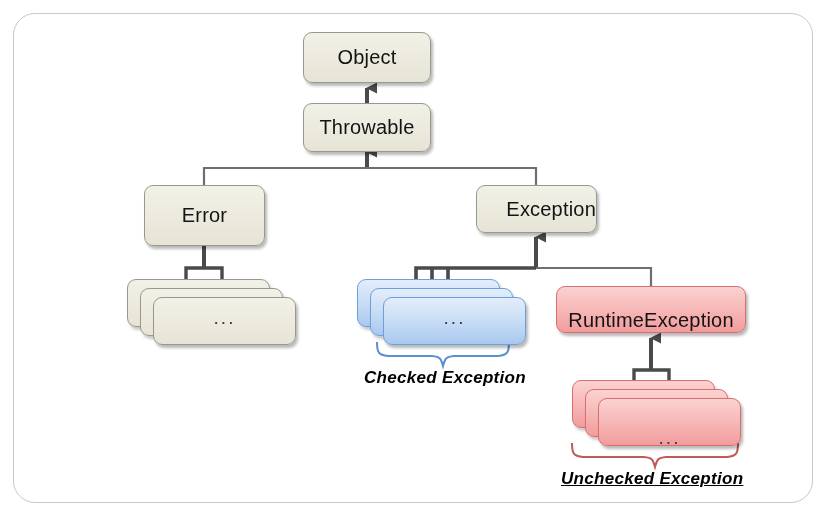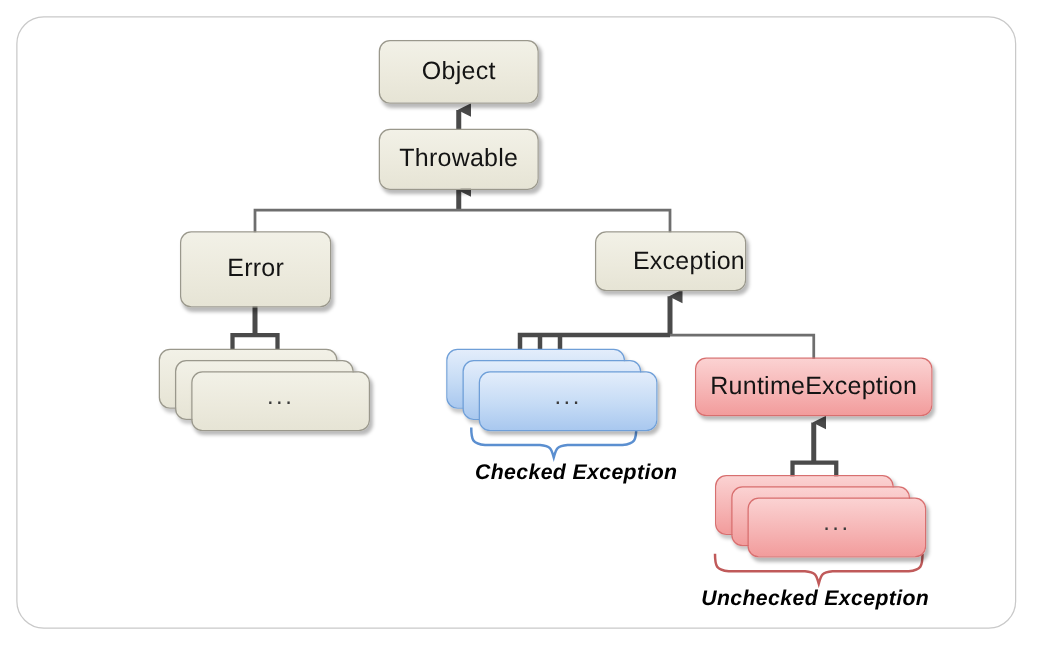--- a/index.html
+++ b/index.html
@@ -56,20 +56,21 @@
     background: linear-gradient(180deg,#f2f1e7 0%, #eceadd 55%, #e6e4d5 100%);
     border: 1px solid #9a988c;
   }
   .node.blue {
     background: linear-gradient(180deg,#e3edfb 0%, #c5dbf5 55%, #a9c8ef 100%);
     border: 1px solid #6f9fd8;
   }
   .node.red {
     background: linear-gradient(180deg,#fbd2d2 0%, #f6b5b5 55%, #f29c9c 100%);
     border: 1px solid #d86f6f;
+    align-items: flex-end;
   }
   .node.ghost {
     box-shadow: 2px 3px 3px rgba(0,0,0,.22);
   }
   .dots {
     font-size: 19px;
     letter-spacing: 2px;
     color: #3a3a3a;
     line-height: 8px;
     transform: translateY(-3px);
@@ -186,21 +187,21 @@
   </div>
 
   <div class="stack" style="left:0; top:0; width:0; height:0;">
     <div class="node red ghost" style="left:572px; top:380px; width:143px; height:48px;"></div>
     <div class="node red ghost" style="left:585px; top:389px; width:143px; height:48px;"></div>
     <div class="node red" style="left:598px; top:398px; width:143px; height:48px;">
       <span class="dots">...</span>
     </div>
   </div>
 
-  <div class="caption" style="left:380px; top:368px;">
+  <div class="caption" style="left:364px; top:368px;">
     <span>Checked Exception</span>
   </div>
 
-  <div class="caption" style="left:561px; top:469px;">
+  <div class="caption" style="left:561px; top:469px;text-decoration:underline;">
     <span>Unchecked Exception</span>
   </div>
 
 </div>
 
 </body></html>

